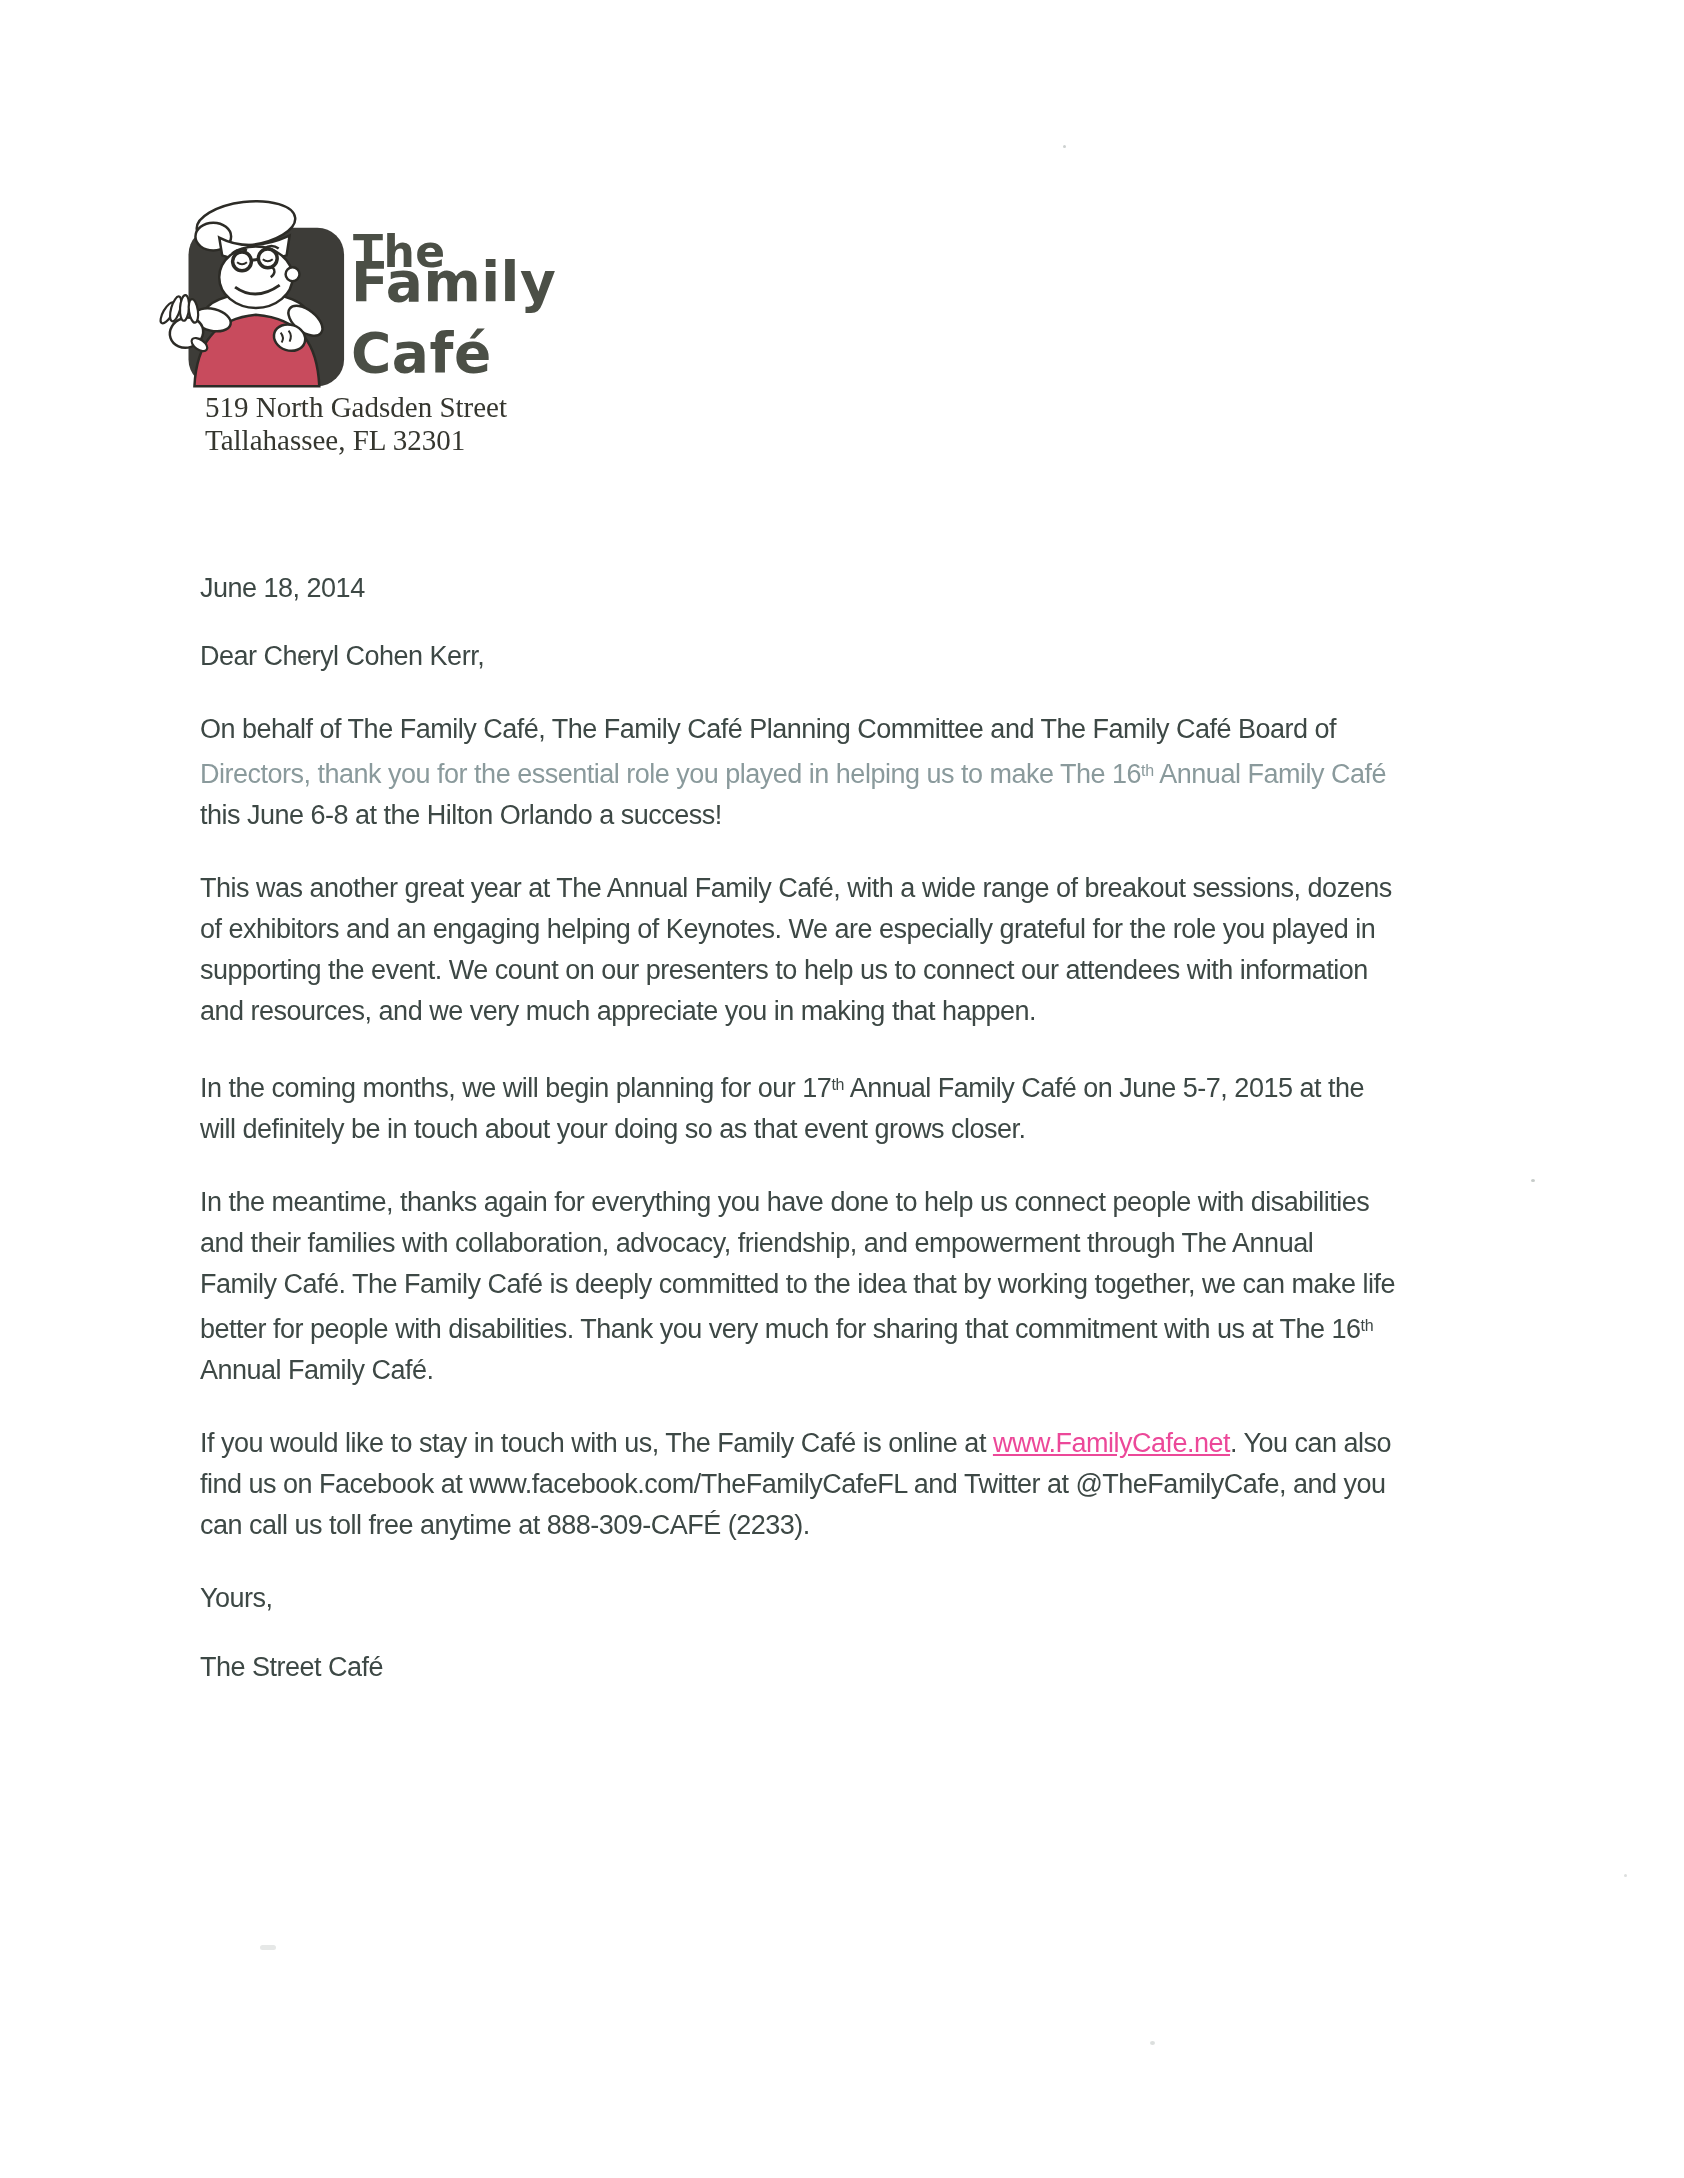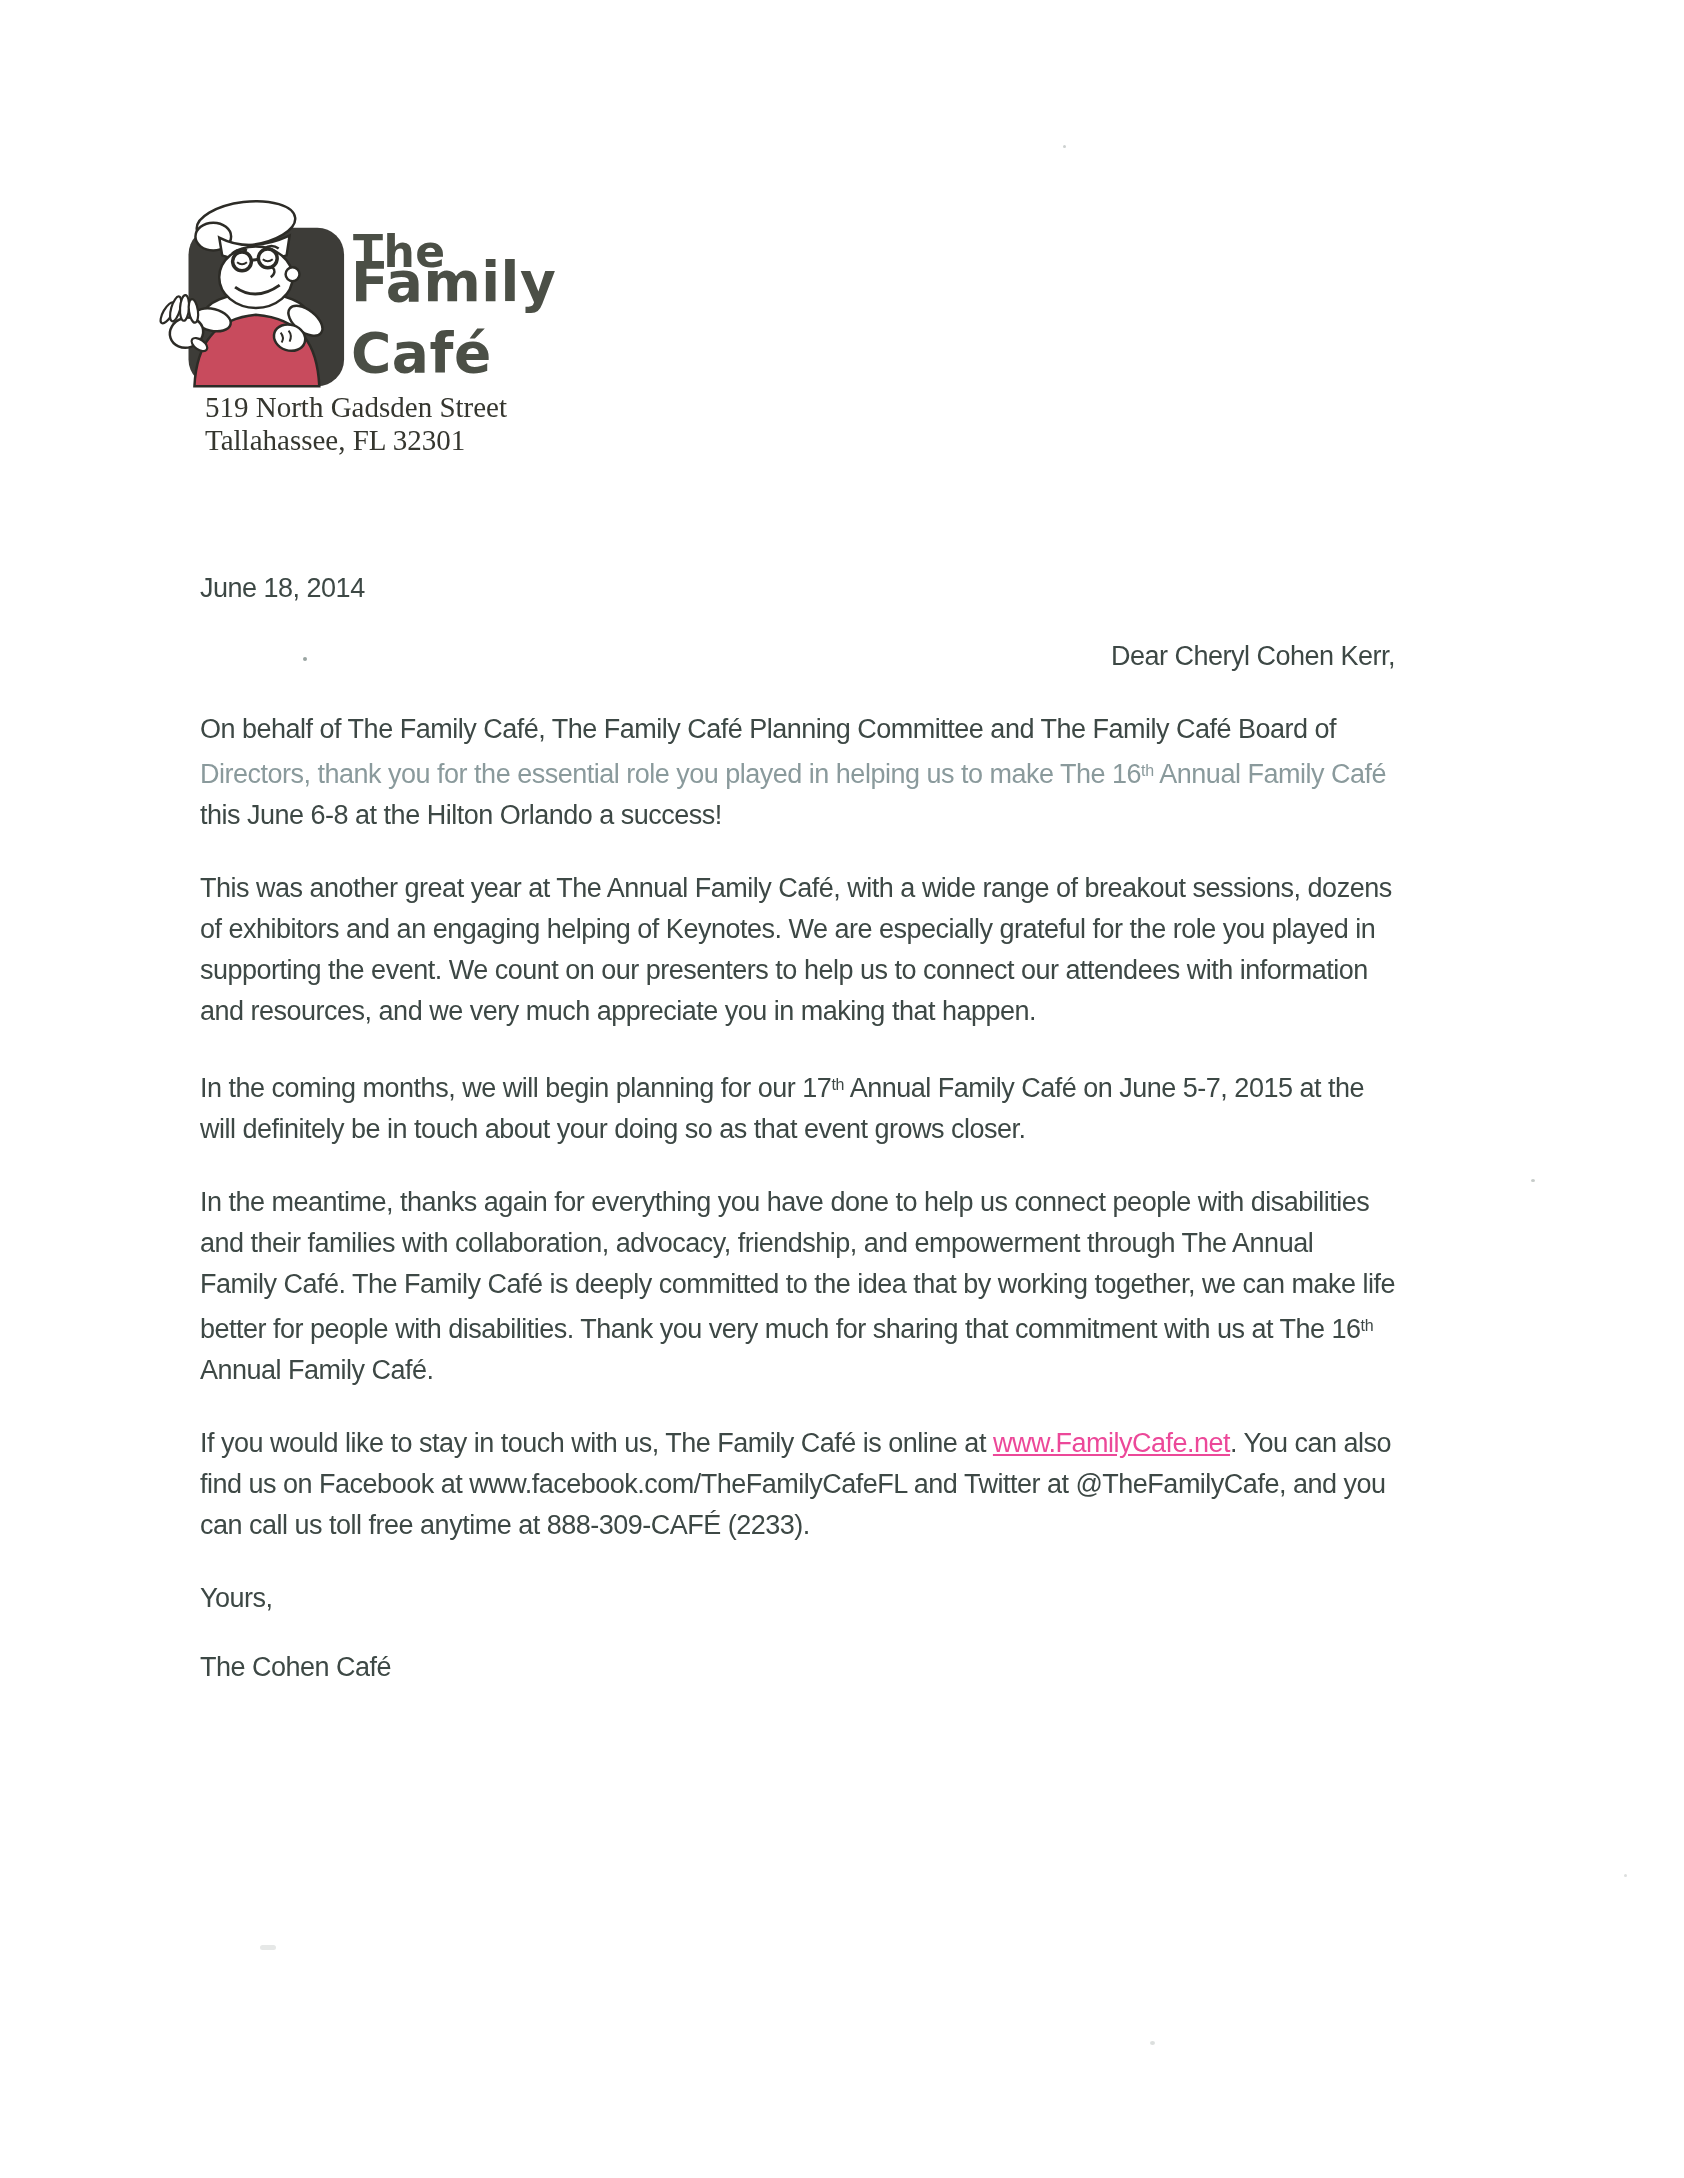--- a/index.html
+++ b/index.html
@@ -37,21 +37,21 @@
   .letter{
     position:absolute;left:200px;top:536px;
     font-size:27px;
     line-height:41px;
     letter-spacing:-0.5px;
     color:#3d4845;
     white-space:nowrap;
   }
   .para{margin:0 0 32px 0;}
   .date{margin-bottom:27px;margin-top:32px;}
-  .salutation{margin-bottom:32px;text-align:right;}
+  .salutation{margin-bottom:32px;}
   .closing{margin-bottom:28px;}
   .line{white-space:nowrap;}
   .line.faded{color:#8a9a9c;}
   .sup{font-size:16px;vertical-align:7px;letter-spacing:-0.3px;}
   a.link{color:#4472c4;text-decoration:underline;cursor:pointer;}
 
   
   .artifact{position:absolute;border-radius:50%;}
 </style>
 </head>
@@ -132,21 +132,21 @@
           <div class="line"><span>better for people with disabilities. Thank you very much for sharing that commitment with us at The 16</span><span class="sup">th</span></div>
           <div class="line"><span>Annual Family Café.</span></div>
         </div>
         <div class="para">
           <div class="line"><span>If you would like to stay in touch with us, The Family Café is online at </span><a class="link" href="#" style="color: #ec4899;">www.FamilyCafe.net</a><span>. You can also</span></div>
           <div class="line"><span>find us on Facebook at www.facebook.com/TheFamilyCafeFL and Twitter at @TheFamilyCafe, and you</span></div>
           <div class="line"><span>can call us toll free anytime at 888-309-CAFÉ (2233).</span></div>
         </div>
       </div>
     <div class="para closing">Yours,</div>
-    <div class="para">The Cohen Café</div>
+    <div class="para">The Street Café</div>
   </div>
 
   <div class="artifact" style="left:303px;top:657px;width:4px;height:4px;background:#9aa5a2;"></div>
   <div class="artifact" style="left:1063px;top:145px;width:3px;height:3px;background:#cdd1d0;"></div>
   <div class="artifact" style="left:1531px;top:1179px;width:4px;height:3px;background:#c6cbc9;"></div>
   <div class="artifact" style="left:260px;top:1945px;width:16px;height:5px;background:#e6e8e7;border-radius:3px;"></div>
   <div class="artifact" style="left:1150px;top:2041px;width:5px;height:4px;background:#dcdfde;"></div>
   <div class="artifact" style="left:1624px;top:1874px;width:3px;height:3px;background:#dddfde;"></div>
 
 </div>

